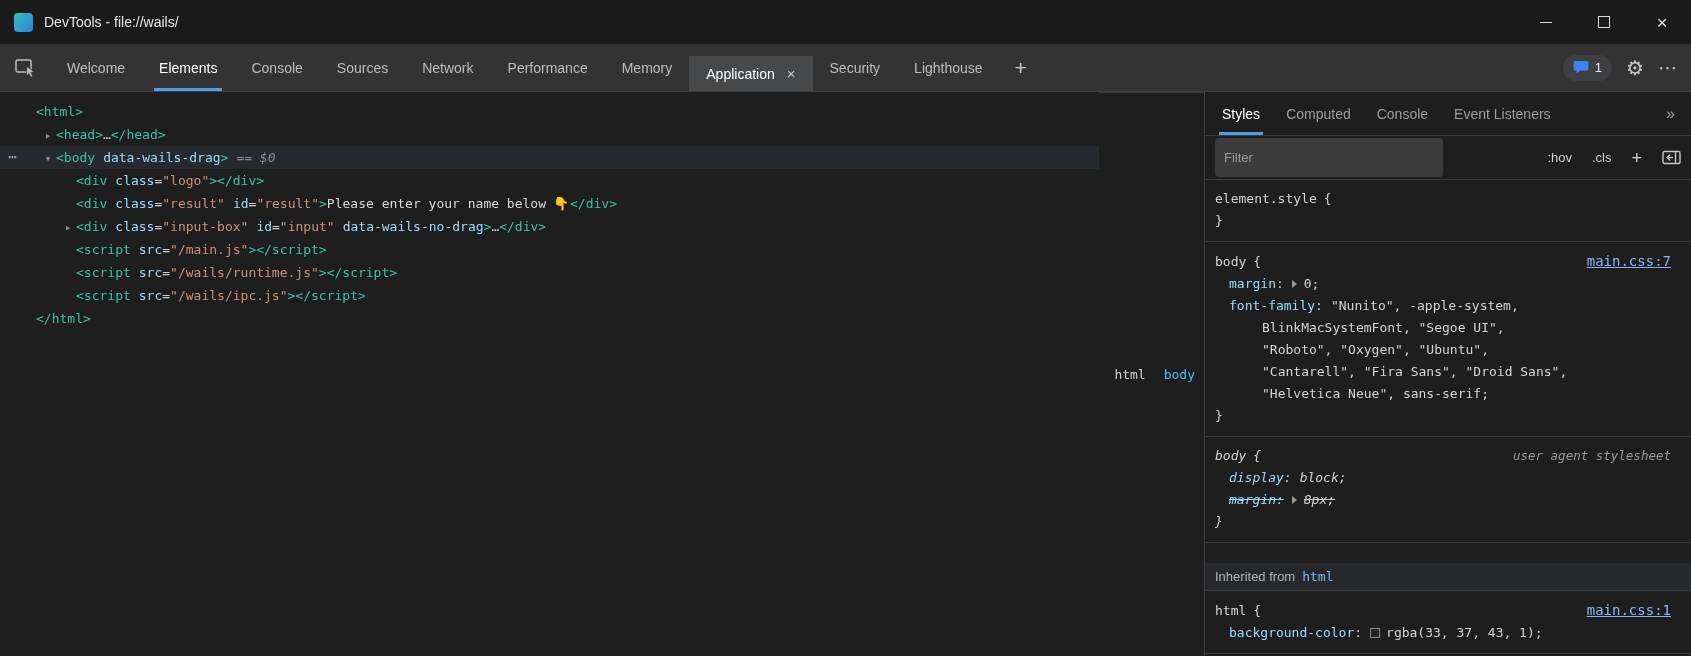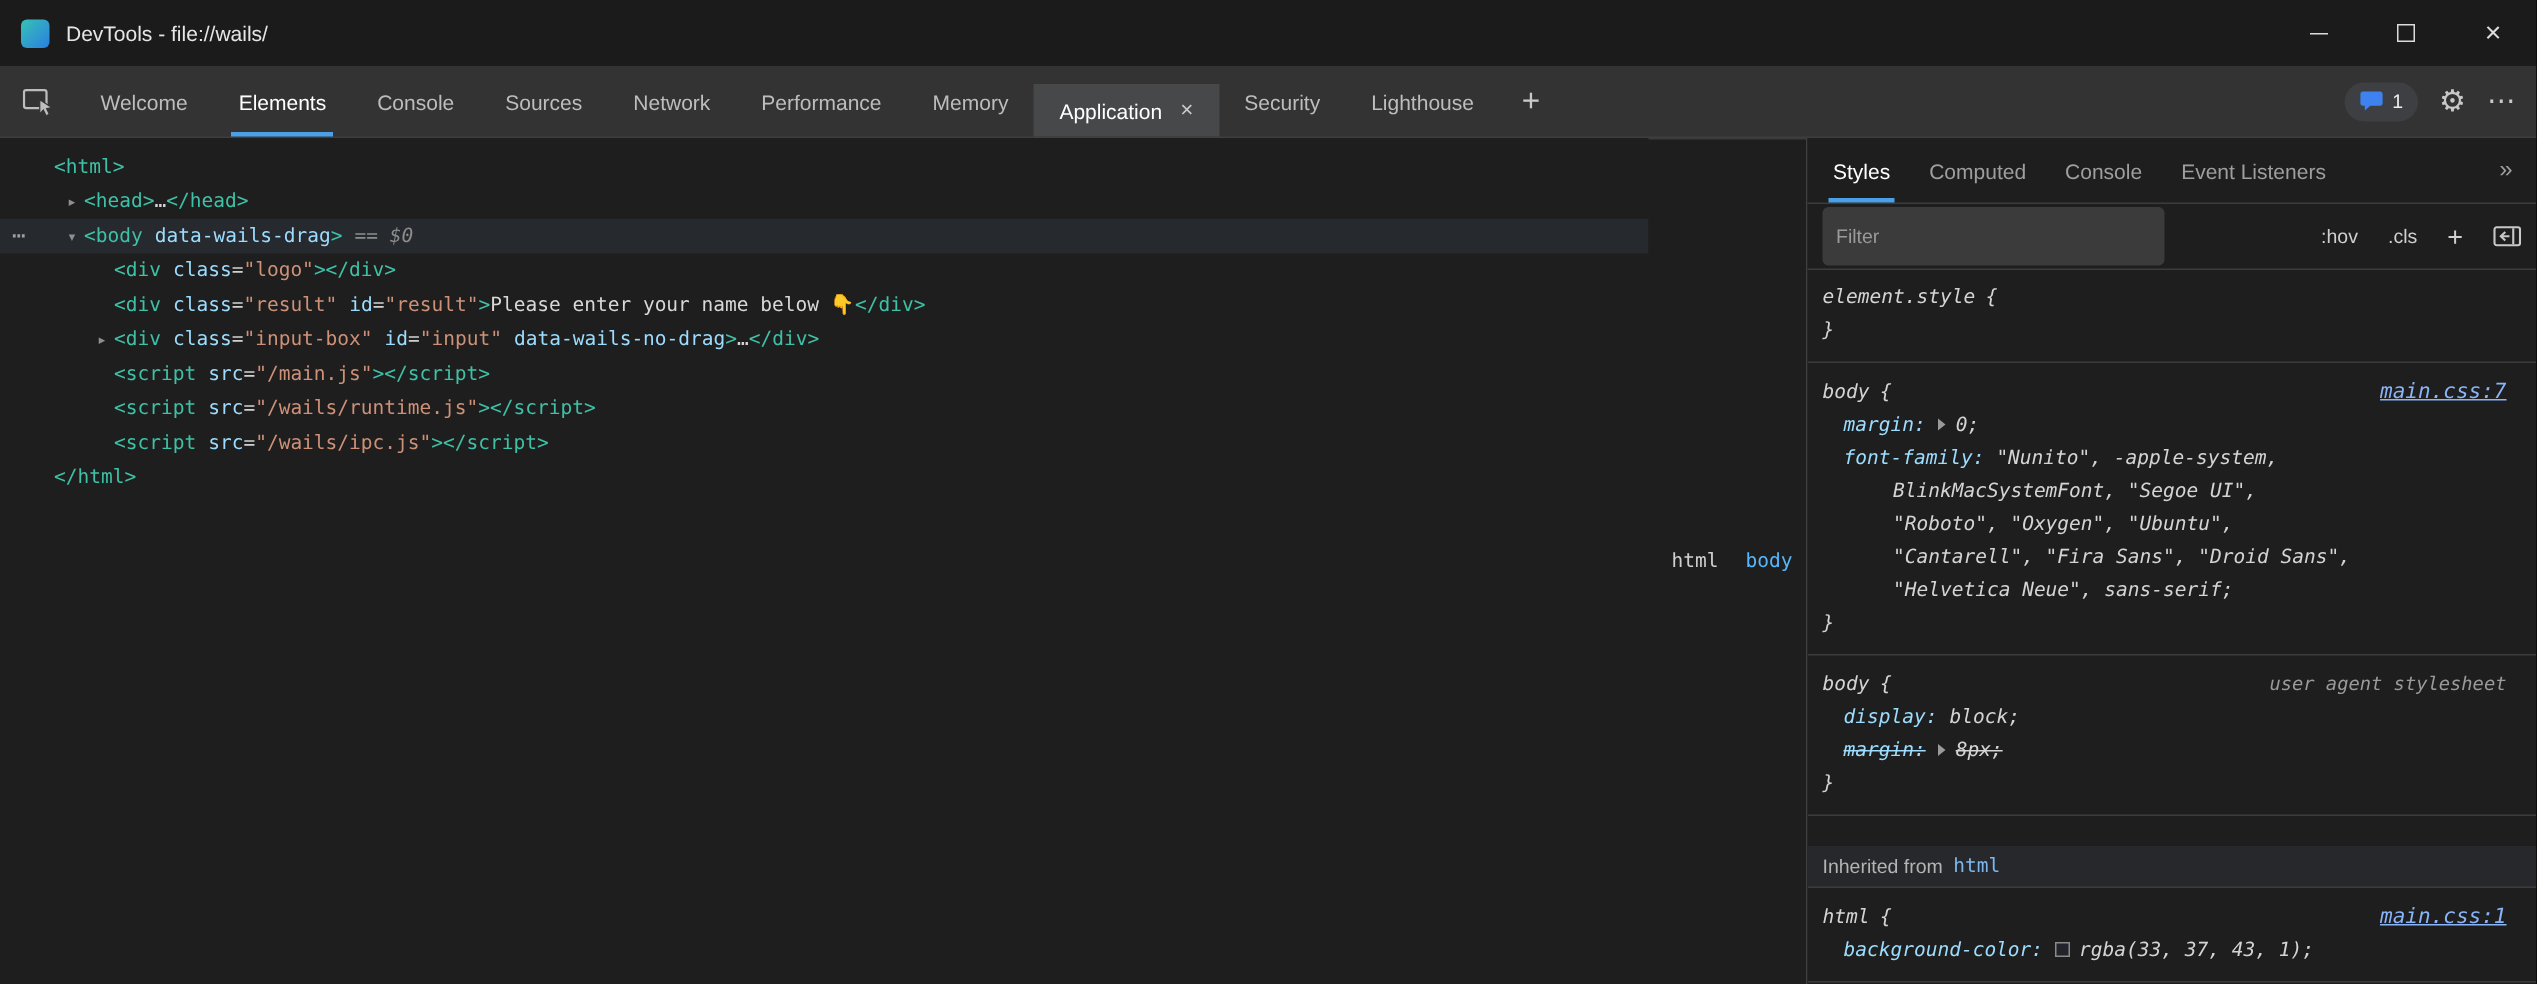--- a/index.html
+++ b/index.html
@@ -51,21 +51,21 @@
   .sp-tab{padding:0 13px;display:flex;align-items:center;position:relative;white-space:nowrap;}
   .sp-tab.active{color:#fff;}
   .sp-tab.active::after{content:"";position:absolute;left:10px;right:10px;bottom:0;height:3px;background:#4ca0e8;}
   .sp-more{margin-left:auto;display:flex;align-items:center;padding-right:16px;font-size:16px;color:#9e9e9e;}
   .filter-row{height:43px;flex:0 0 43px;display:flex;align-items:center;padding:0 10px;border-bottom:1px solid #3c3c3c;}
   .filter{width:228px;height:39px;background:#3b3b3c;border:none;border-radius:4px;color:#d4d4d4;padding:0 9px;font:13px "Liberation Sans",sans-serif;outline:none;box-sizing:border-box;}
   .filter::placeholder{color:#9a9a9a;}
   .filter-right{margin-left:auto;display:flex;align-items:center;gap:20px;color:#d0d0d0;font-size:13px;}
   .plus2{font-size:18px;line-height:1;}
   .rules{flex:1;overflow:hidden;font:13px "DejaVu Sans Mono",monospace;color:#d4d4d4;}
-  .section{padding:8px 20px 9px 10px;border-bottom:1px solid #3c3c3c;line-height:22px;font-style:italic;}
+  .section{padding:8px 20px 9px 10px;border-bottom:1px solid #3c3c3c;line-height:22px;}
   .sel-line{display:flex;align-items:baseline;}
   .brace{color:#d4d4d4;}
   .sel-line .brace{margin-left:7px;}
   .link{margin-left:auto;color:#8ab4f8;text-decoration:underline;font-size:14px;}
   .note{margin-left:auto;color:#9a9a9a;font-size:12.5px;font-style:italic;text-decoration:none;}
   .prop{padding-left:14px;white-space:nowrap;}
   .prop .name{color:#9cdcfe;}
   .prop .val{color:#d4d4d4;margin-left:8px;}
   .tri{display:inline-block;width:0;height:0;border-left:5px solid #9a9a9a;border-top:4px solid transparent;border-bottom:4px solid transparent;margin-left:8px;margin-right:7px;}
   .tri + .val{margin-left:0;}

